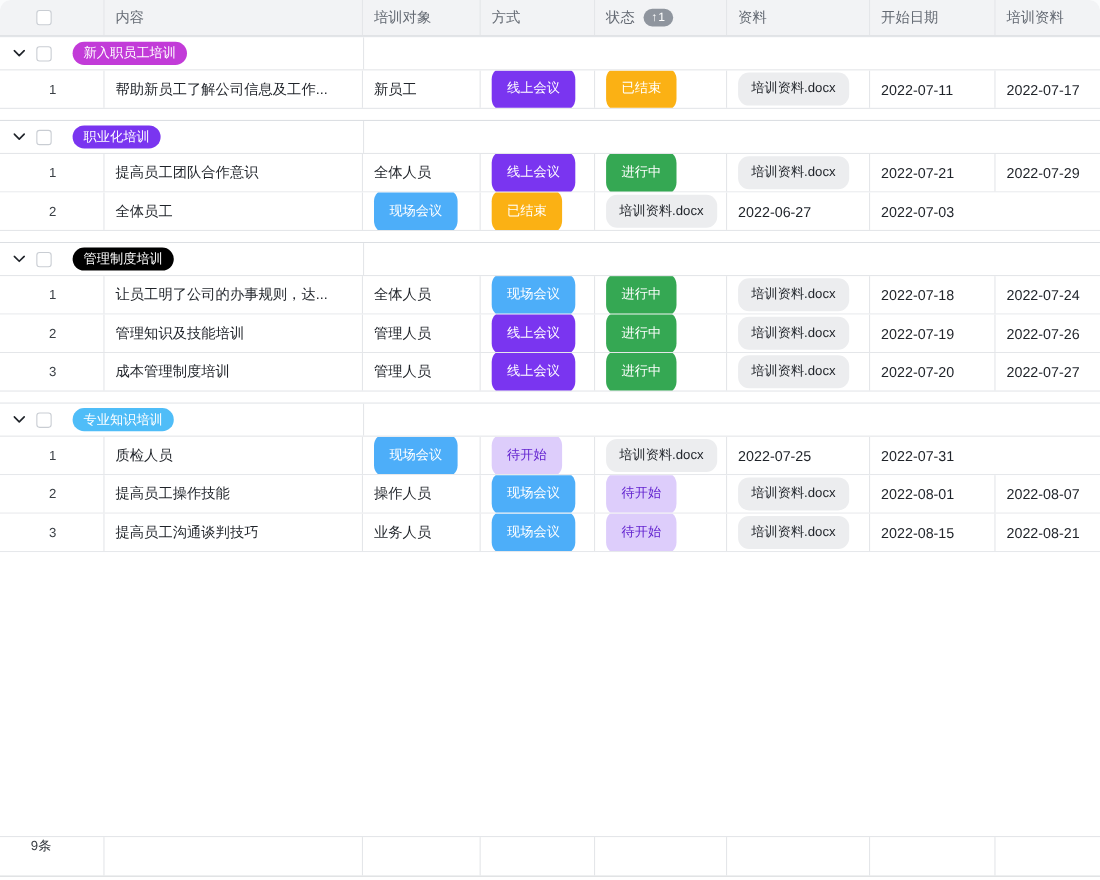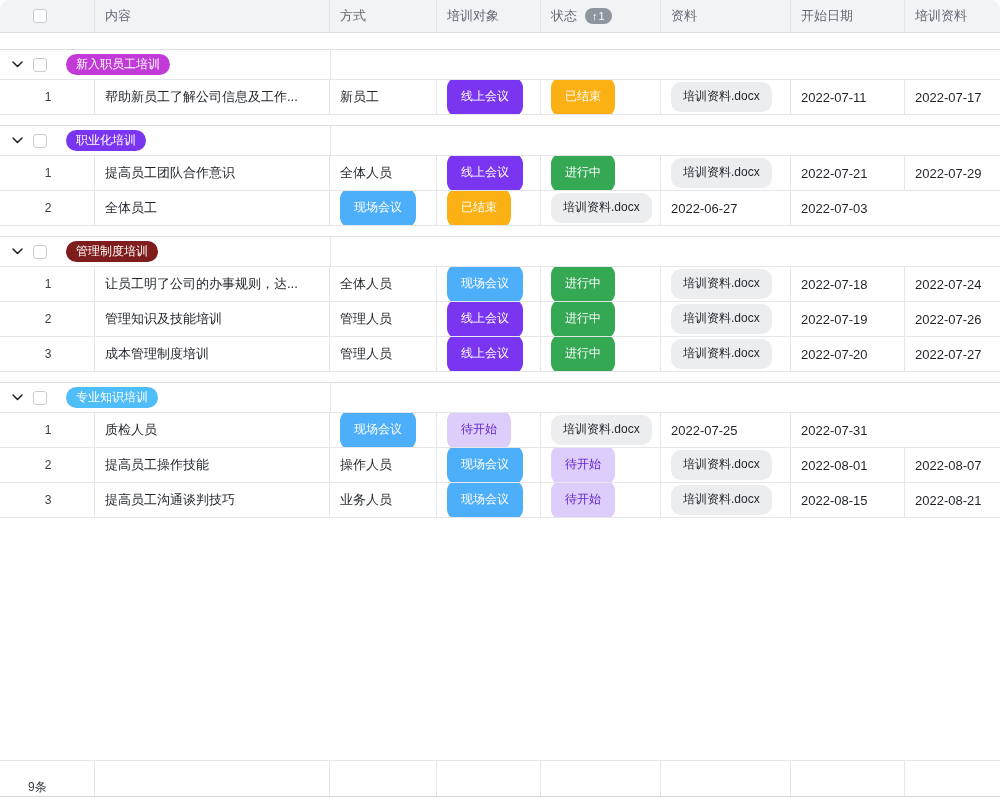--- a/index.html
+++ b/index.html
@@ -1,21 +1,21 @@
 <!DOCTYPE html>
 <html><head>
 <meta charset="utf-8">
 <style>
   * { box-sizing: border-box; margin: 0; padding: 0; }
   html, body { width: 1000px; height: 800px; background: #fafbfc; }
   body { font-family: "Liberation Sans", "DejaVu Sans", sans-serif; color: #1f2329; }
   .app {
     width: 1000px; height: 800px; background: #ffffff;
     display: flex; flex-direction: column;
-    border-radius: 10px 10px 0 0; overflow: hidden; gap: 16px;
+    border-radius: 10px 10px 0 0; overflow: hidden;
   }
   .grid-row {
     display: grid;
     grid-template-columns: 95px 235px 107px 104px 120px 130px 114px 1fr;
   }
   
   .header-row { height: 33px; background: #f2f3f5; border-bottom: 1px solid #dcdfe3; flex: 0 0 auto; }
   .header-cell {
     display: flex; align-items: center; padding: 0 10px;
     font-size: 13px; color: #646a73; border-right: 1px solid #e4e6e9;
@@ -64,41 +64,41 @@
     border-radius: 11px; color: #fff; white-space: nowrap;
   }
   .file-pill {
     font-size: 12px; line-height: 1.3; padding: 7px 12px;
     border-radius: 10px; background: #ecedef; color: #1f2329; white-space: nowrap;
   }
   .date-text { font-size: 13px; color: #1f2329; }
   
   .spacer { flex: 1 1 auto; background: #fff; }
   .footer-row { height: 37px; border-top: 1px solid #e4e6e9; border-bottom: 1px solid #d4d7da; margin-bottom: 3px; flex: 0 0 auto; }
-  .footer-cell { border-right: 1px solid #e4e6e9; display: flex; align-items: flex-end; }
+  .footer-cell { border-right: 1px solid #e4e6e9; display: flex; align-items: flex-start; }
   .footer-cell:last-child { border-right: none; }
   .footer-count { margin-left: 28px; font-size: 12px; color: #3b4046; }
 </style>
 </head>
 <body>
 
 <div class="app">
 
   <div class="grid-row header-row">
     <div class="header-cell handle-cell">
       <span class="checkbox"></span>
     </div>
     <div class="header-cell">
       <span>内容</span>
     </div>
     <div class="header-cell">
+      <span>培训对象</span>
+    </div>
+    <div class="header-cell">
       <span>方式</span>
-    </div>
-    <div class="header-cell">
-      <span>培训对象</span>
     </div>
     <div class="header-cell">
       <span>状态</span>
       <span class="sort-badge">
         <span>↑</span>
         <span>1</span>
       </span>
     </div>
     <div class="header-cell">
       <span>资料</span>
@@ -217,21 +217,21 @@
   </section>
 
   <section class="group">
     <div class="group-header-row">
       <span class="chevron">
         <svg width="11" height="7" viewBox="0 0 11 7">
               <path d="M1 1l4.5 4.5L10 1" stroke="#1f2329" stroke-width="1.5" fill="none" stroke-linecap="round" stroke-linejoin="round"></path>
             </svg>
       </span>
       <span class="checkbox"></span>
-      <span class="group-badge" style="background: #7f1d1d;">管理制度培训</span>
+      <span class="group-badge" style="background: #000000;">管理制度培训</span>
     </div>
     <div class="rows">
   <div class="grid-row data-row">
     <div class="cell handle-cell">
       <span class="row-num">1</span>
     </div>
     <div class="cell">
       <span class="cell-content-text">让员工明了公司的办事规则，达...</span>
     </div>
     <div class="cell">

